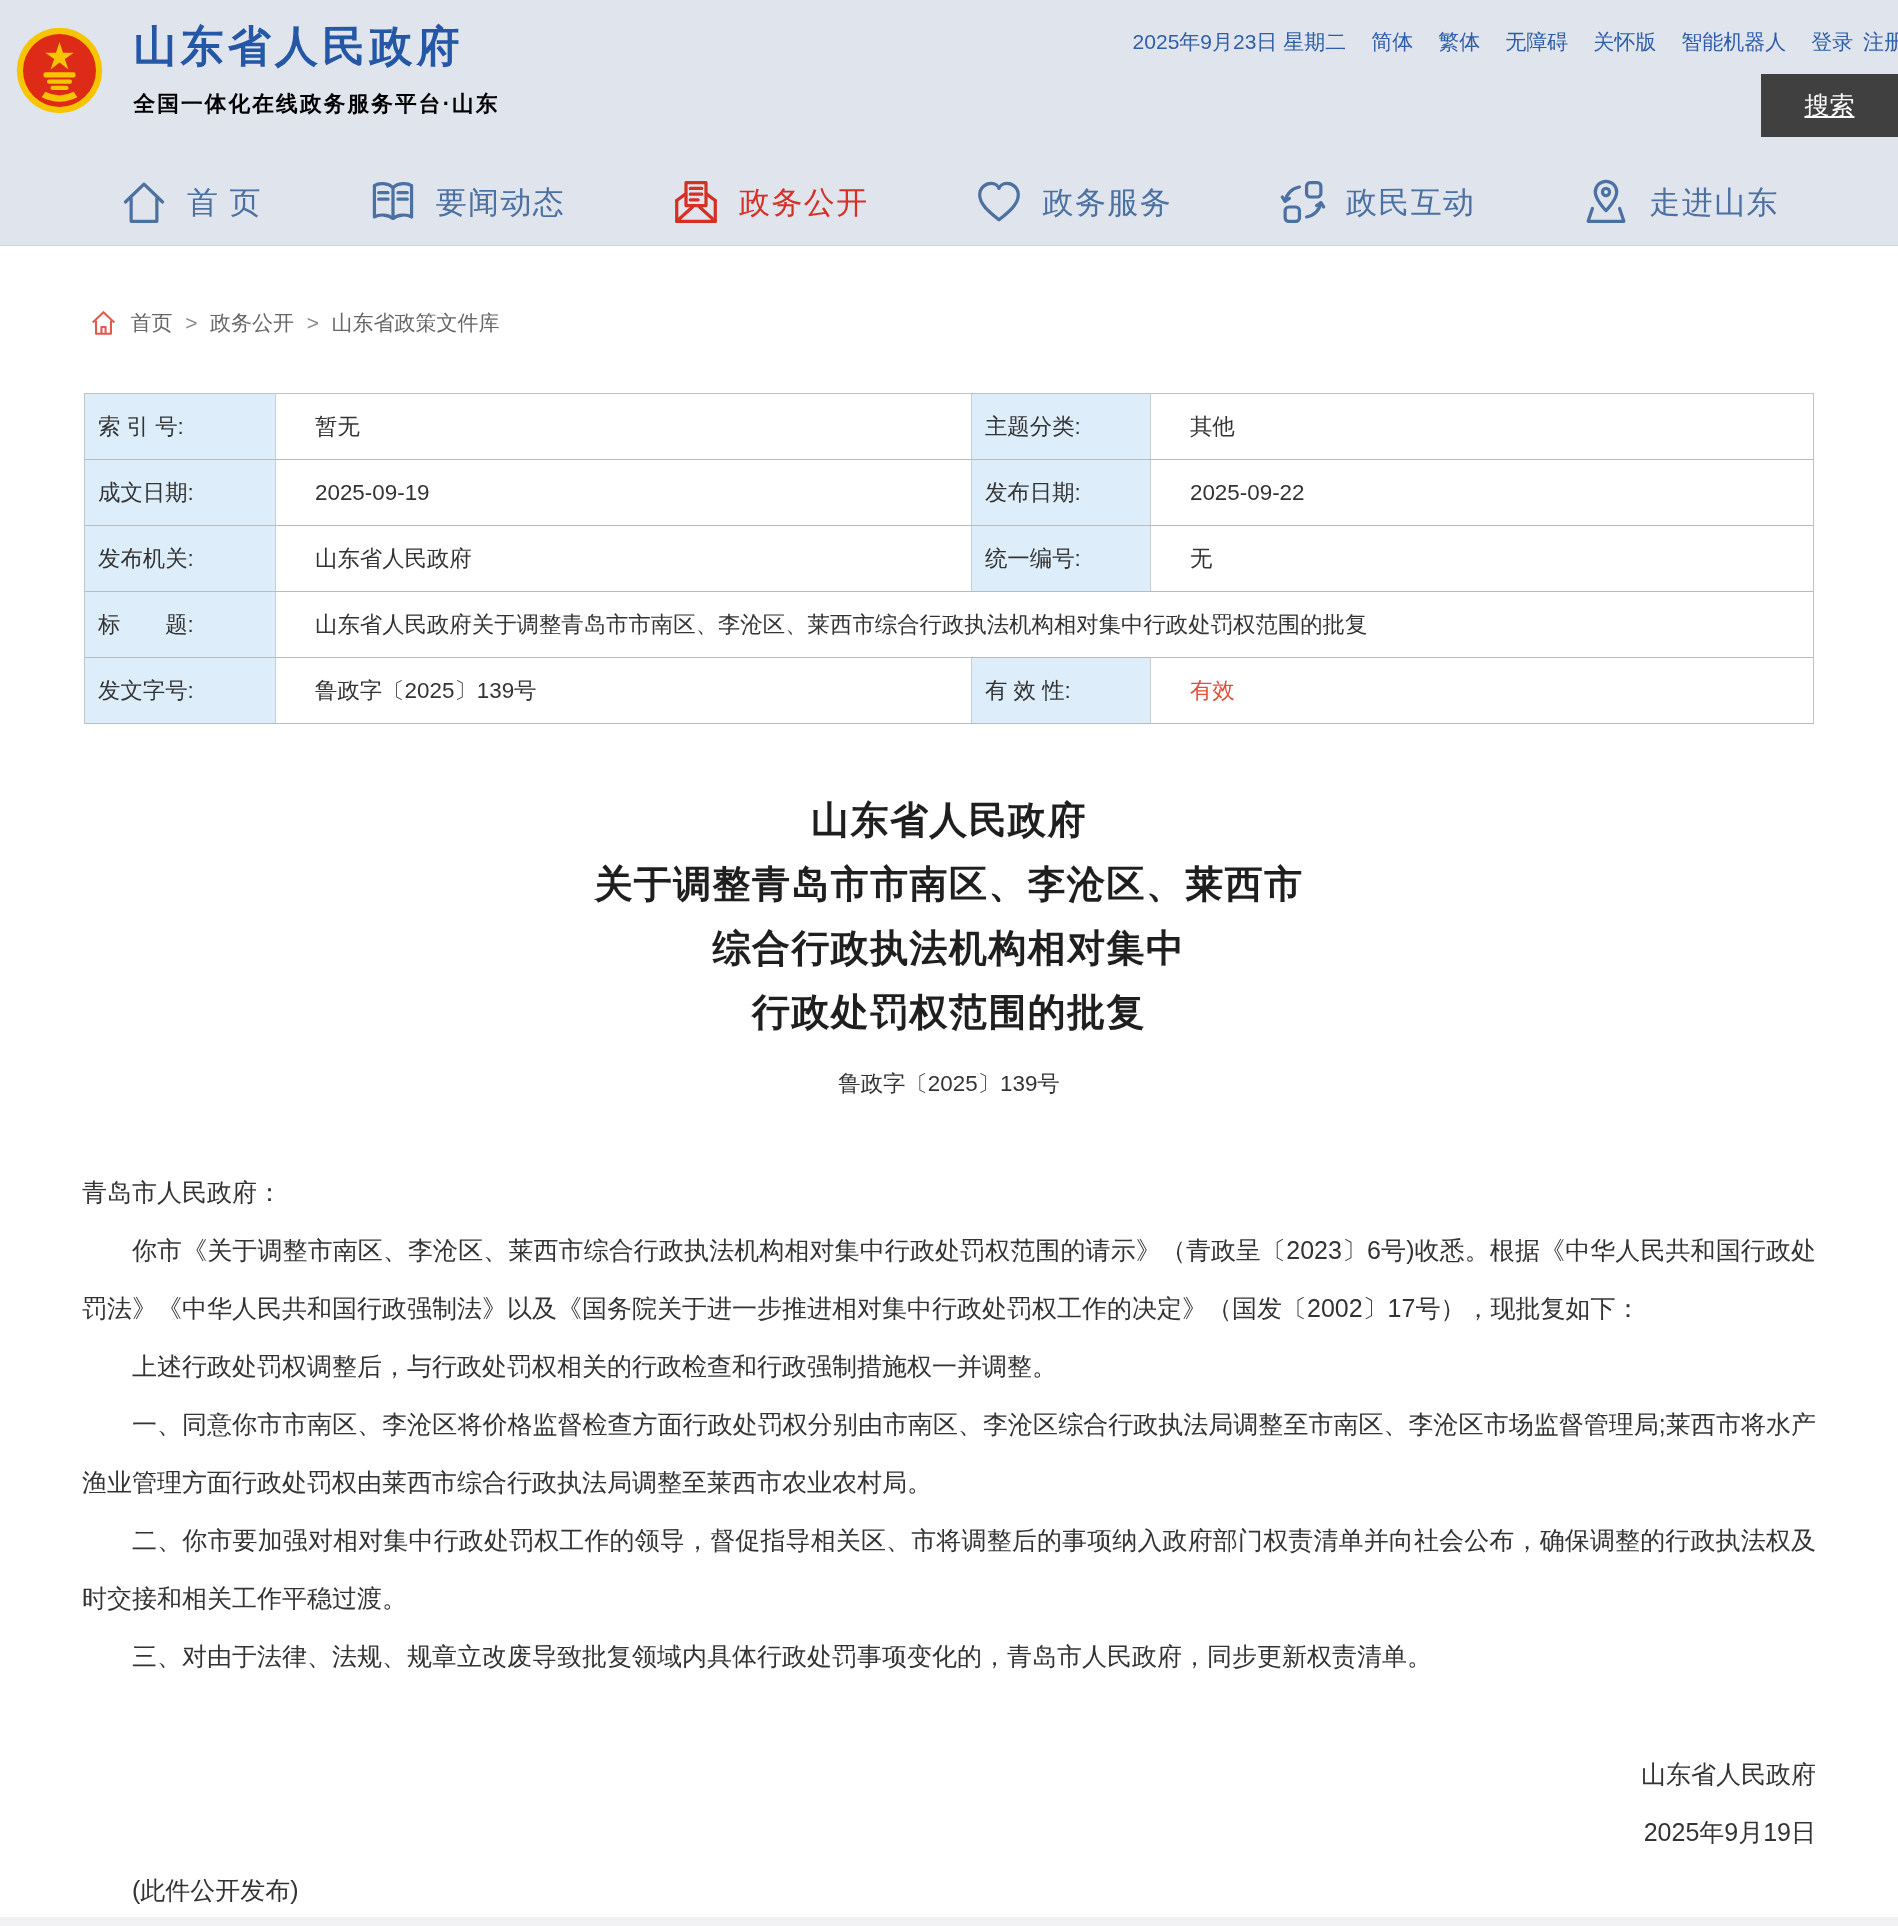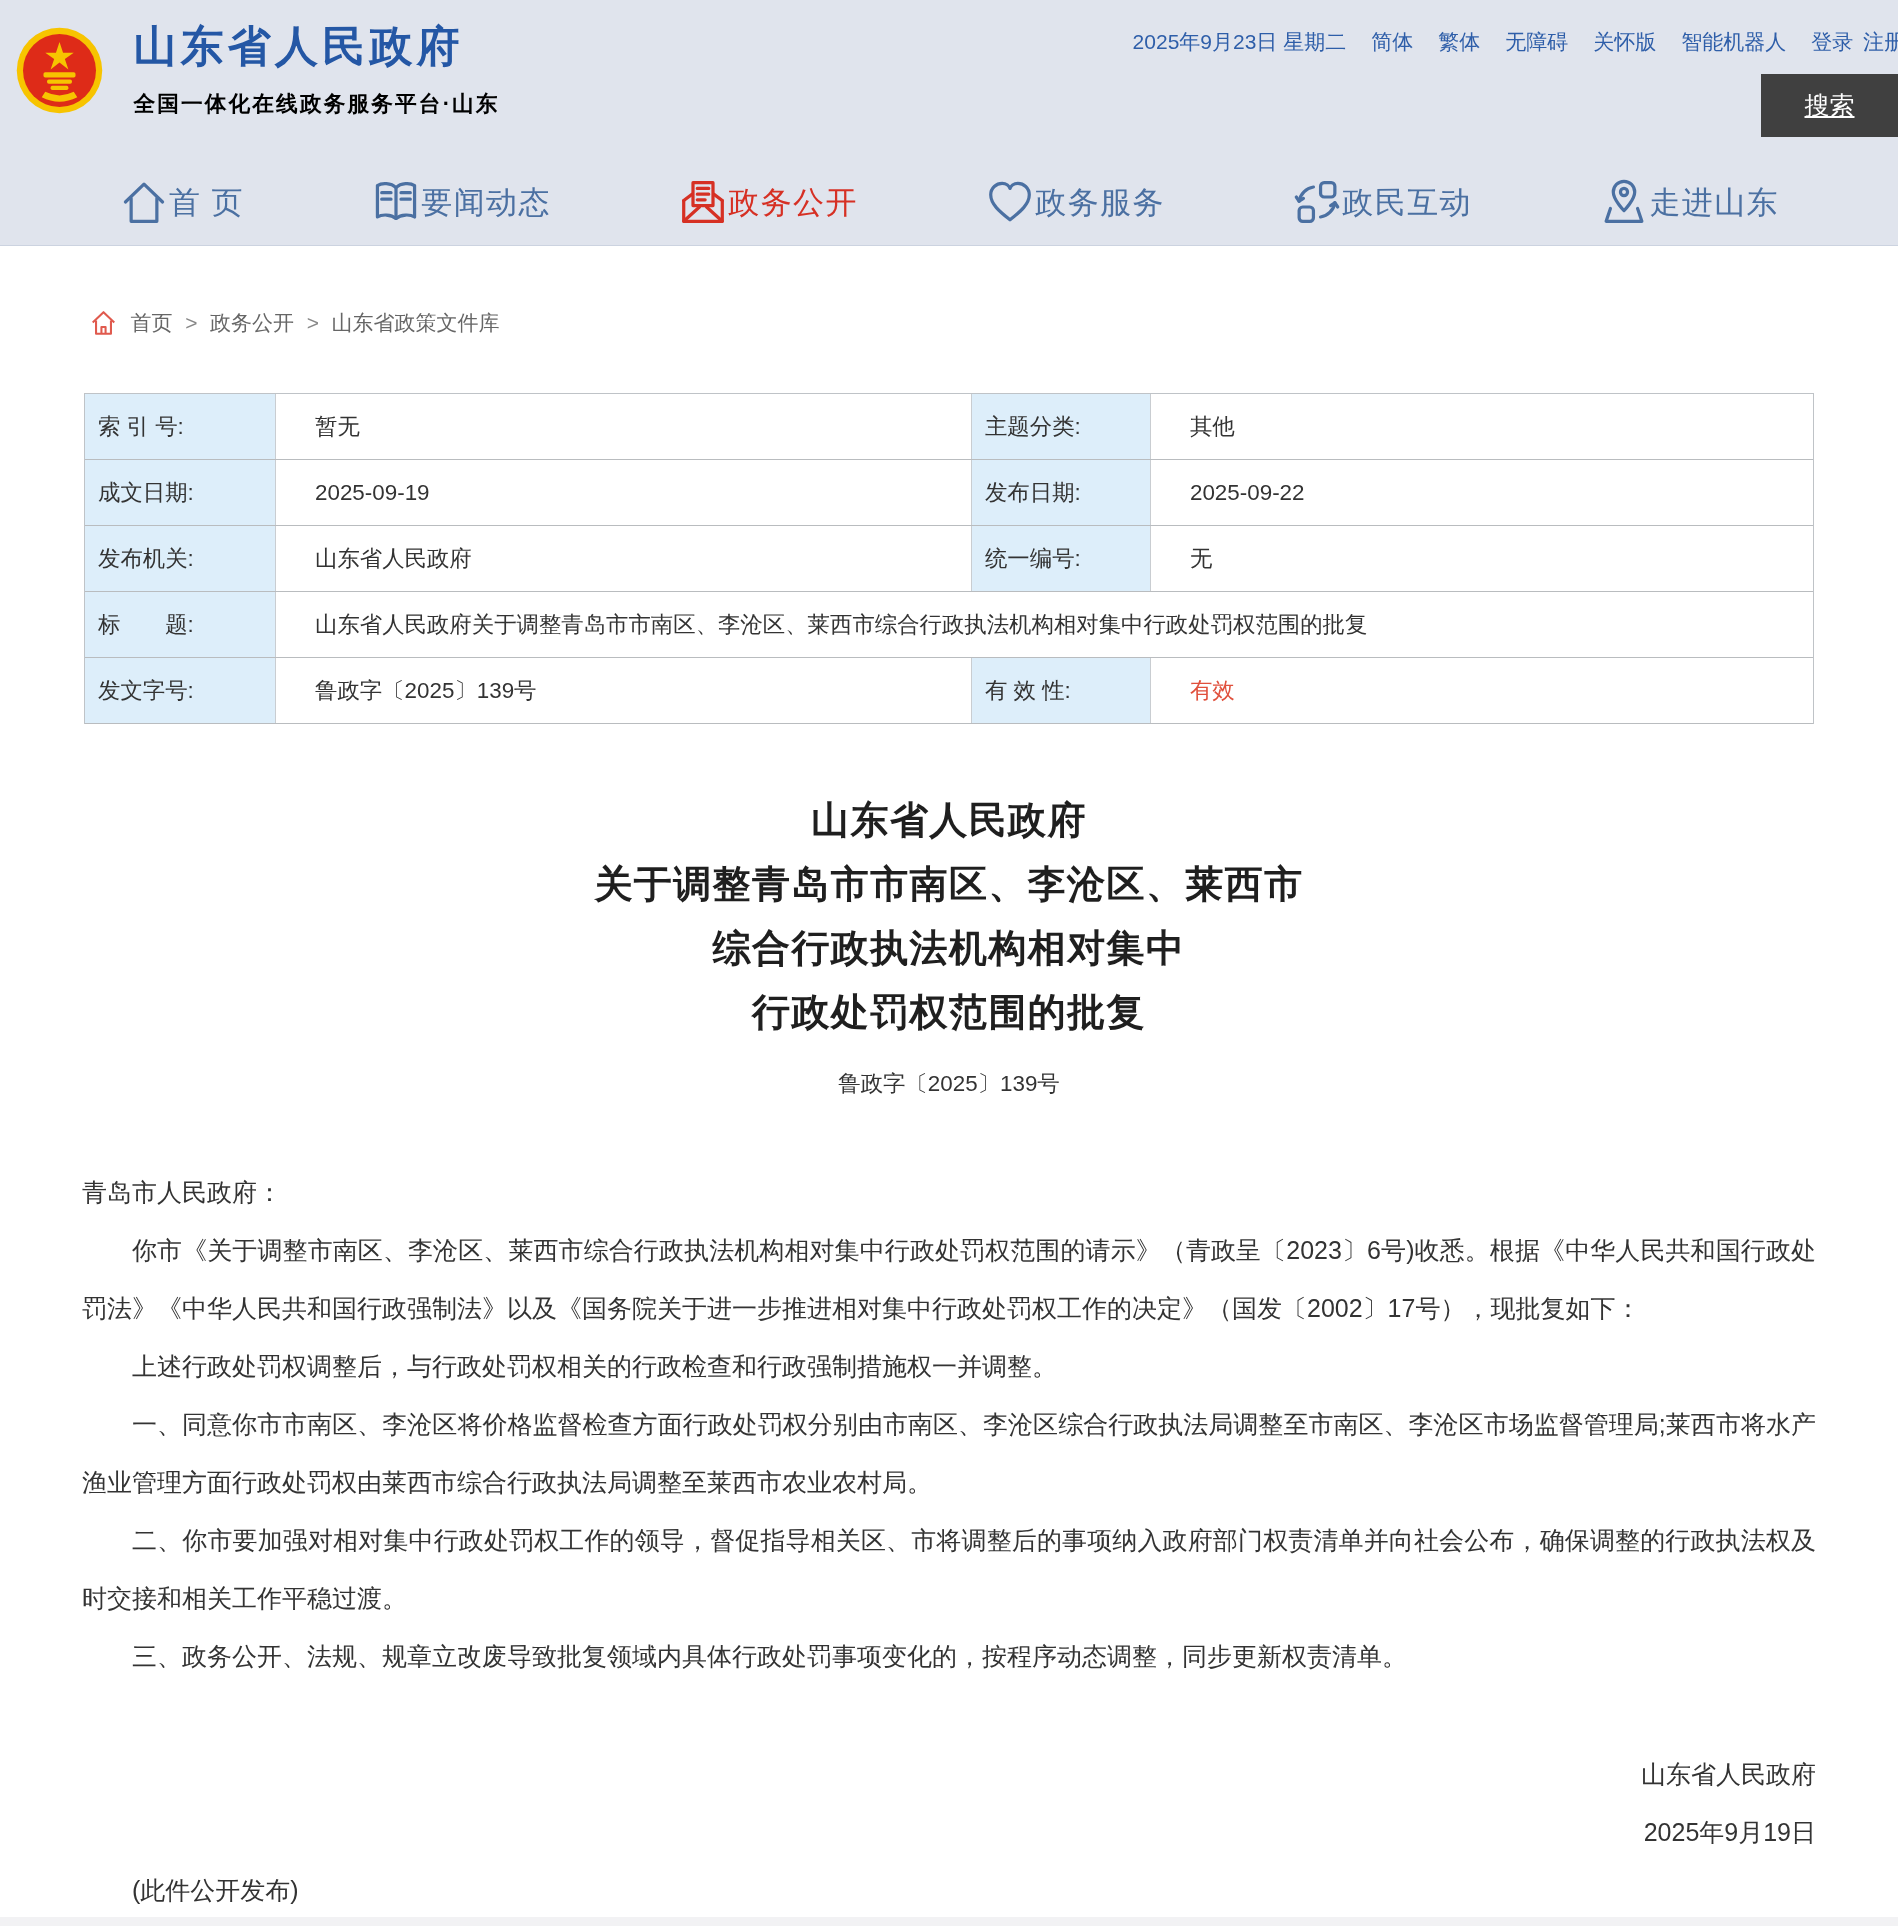--- a/index.html
+++ b/index.html
@@ -61,21 +61,21 @@
   
   .main-nav {
     width: 1898px; height: 85px;
     background: #e0e4ed;
     border-bottom: 0.7px solid #ccd3e0;
     display: flex; align-items: center;
     padding: 0 119px;
     justify-content: space-between;
   }
   .nav-item {
-    display: flex; align-items: center; 
+    display: flex; align-items: center; gap: 18px;
     color: #4b70a2; cursor: pointer;
   }
   .nav-item .nav-label { font-size: 31px; letter-spacing: 1.4px; }
   .nav-item svg { width: 50px; height: 50px; stroke: currentColor; fill: none; stroke-width: 4.5; stroke-linecap: round; stroke-linejoin: round; }
   .nav-item.active { color: #d63024; }
 
   
   .content { width: 1898px; background: #fff; }
   .breadcrumb {
     display: flex; align-items: center; gap: 12.6px;
@@ -288,21 +288,21 @@
     <div class="doc-title-line">行政处罚权范围的批复</div>
     <div class="doc-number">鲁政字〔2025〕139号</div>
   </div>
 
   <div class="doc-body">
     <p>青岛市人民政府：</p>
     <p class="indent">你市《关于调整市南区、李沧区、莱西市综合行政执法机构相对集中行政处罚权范围的请示》（青政呈〔2023〕6号)收悉。根据《中华人民共和国行政处罚法》《中华人民共和国行政强制法》以及《国务院关于进一步推进相对集中行政处罚权工作的决定》（国发〔2002〕17号），现批复如下：</p>
     <p class="indent">上述行政处罚权调整后，与行政处罚权相关的行政检查和行政强制措施权一并调整。</p>
     <p class="indent">一、同意你市市南区、李沧区将价格监督检查方面行政处罚权分别由市南区、李沧区综合行政执法局调整至市南区、李沧区市场监督管理局;莱西市将水产渔业管理方面行政处罚权由莱西市综合行政执法局调整至莱西市农业农村局。</p>
     <p class="indent">二、你市要加强对相对集中行政处罚权工作的领导，督促指导相关区、市将调整后的事项纳入政府部门权责清单并向社会公布，确保调整的行政执法权及时交接和相关工作平稳过渡。</p>
-    <p class="indent">三、政务公开、法规、规章立改废导致批复领域内具体行政处罚事项变化的，按程序动态调整，同步更新权责清单。</p>
+    <p class="indent">三、对由于法律、法规、规章立改废导致批复领域内具体行政处罚事项变化的，青岛市人民政府，同步更新权责清单。</p>
   </div>
 
   <div class="signature-block">
     <div>山东省人民政府</div>
     <div>2025年9月19日</div>
   </div>
 
   <div class="footnote">(此件公开发布)</div>
 </div>
 

